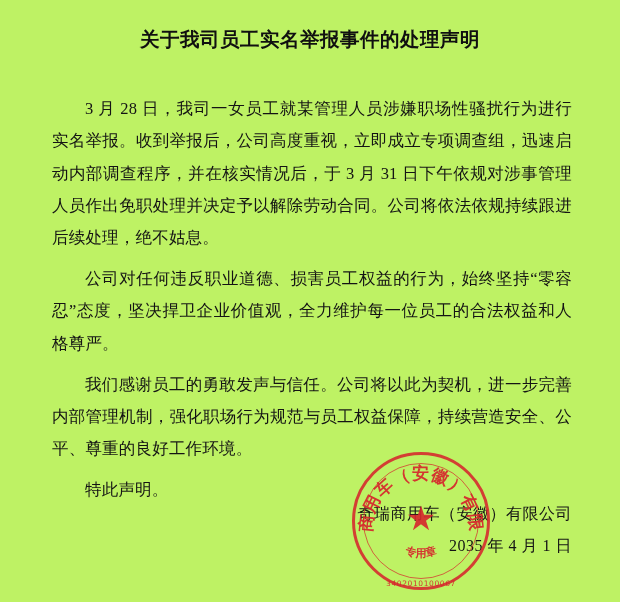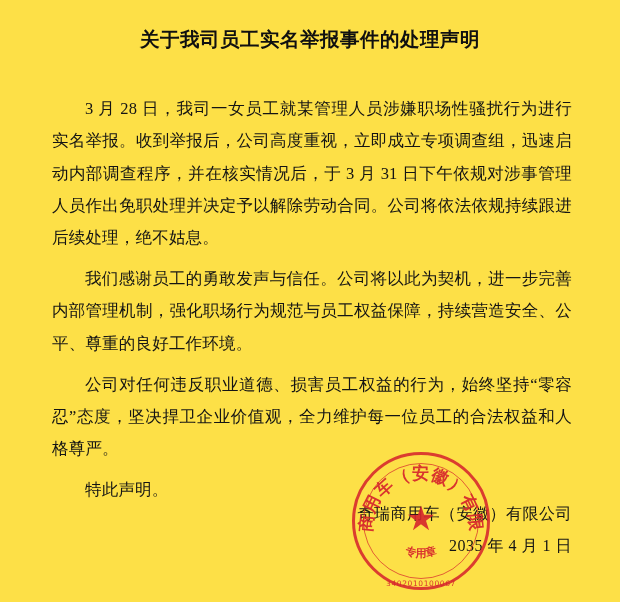--- a/index.html
+++ b/index.html
@@ -6,21 +6,21 @@
   html, body {
     margin: 0; padding: 0;
     width: 620px; height: 602px;
     background: #ffffff;
     font-family: "Liberation Serif", serif;
   }
   #page {
     position: relative;
     width: 620px;
     height: 602px;
-    background: #fde047;
+    background: #bef264;
     overflow: hidden;
   }
   #doc-title {
     text-align: center;
     font-size: 19.5px;
     font-weight: bold;
     color: #101010;
     letter-spacing: 0.5px;
     padding-top: 26px;
     padding-bottom: 0;
@@ -121,22 +121,22 @@
 </style>
 </head>
 <body>
 
 <div id="page">
 
   <div id="doc-title">关于我司员工实名举报事件的处理声明</div>
 
   <div id="body-text">
     <p class="para">3 月 28 日，我司一女员工就某管理人员涉嫌职场性骚扰行为进行实名举报。收到举报后，公司高度重视，立即成立专项调查组，迅速启动内部调查程序，并在核实情况后，于 3 月 31 日下午依规对涉事管理人员作出免职处理并决定予以解除劳动合同。公司将依法依规持续跟进后续处理，绝不姑息。</p>
+    <p class="para">公司对任何违反职业道德、损害员工权益的行为，始终坚持“零容忍”态度，坚决捍卫企业价值观，全力维护每一位员工的合法权益和人格尊严。</p>
     <p class="para">我们感谢员工的勇敢发声与信任。公司将以此为契机，进一步完善内部管理机制，强化职场行为规范与员工权益保障，持续营造安全、公平、尊重的良好工作环境。</p>
-    <p class="para">公司对任何违反职业道德、损害员工权益的行为，始终坚持“零容忍”态度，坚决捍卫企业价值观，全力维护每一位员工的合法权益和人格尊严。</p>
     <p class="para last">特此声明。</p>
   </div>
 
   <div id="signature">
     <div class="sig-line">奇瑞商用车（安徽）有限公司</div>
     <div class="sig-line">2035 年 4 月 1 日</div>
   </div>
 
   <div id="seal">
     <div class="ring"></div>

